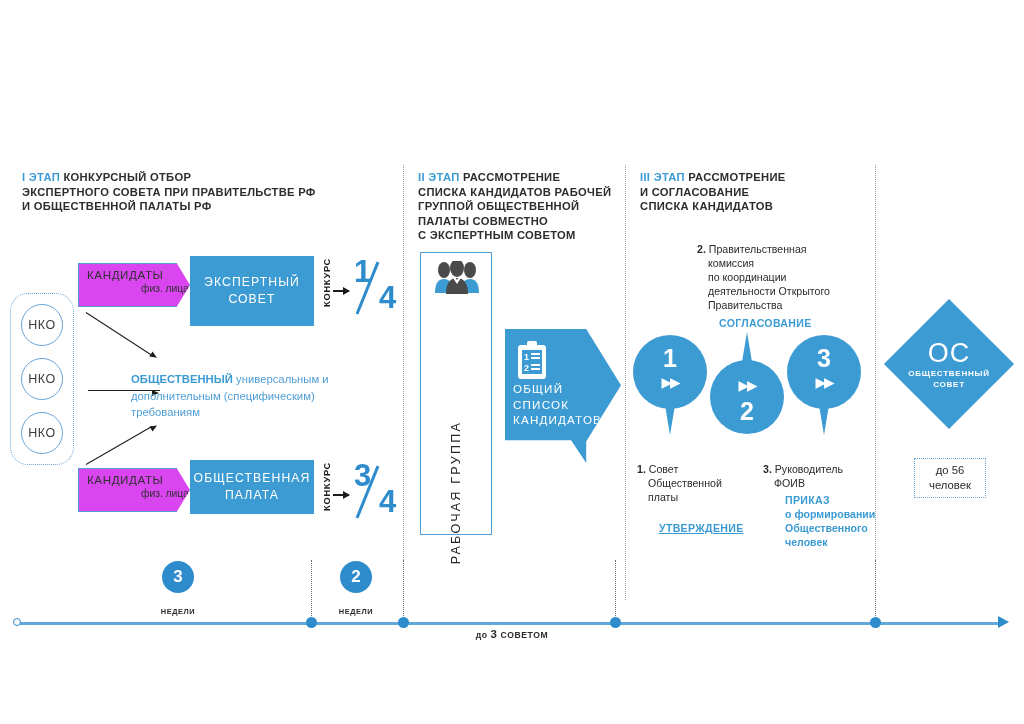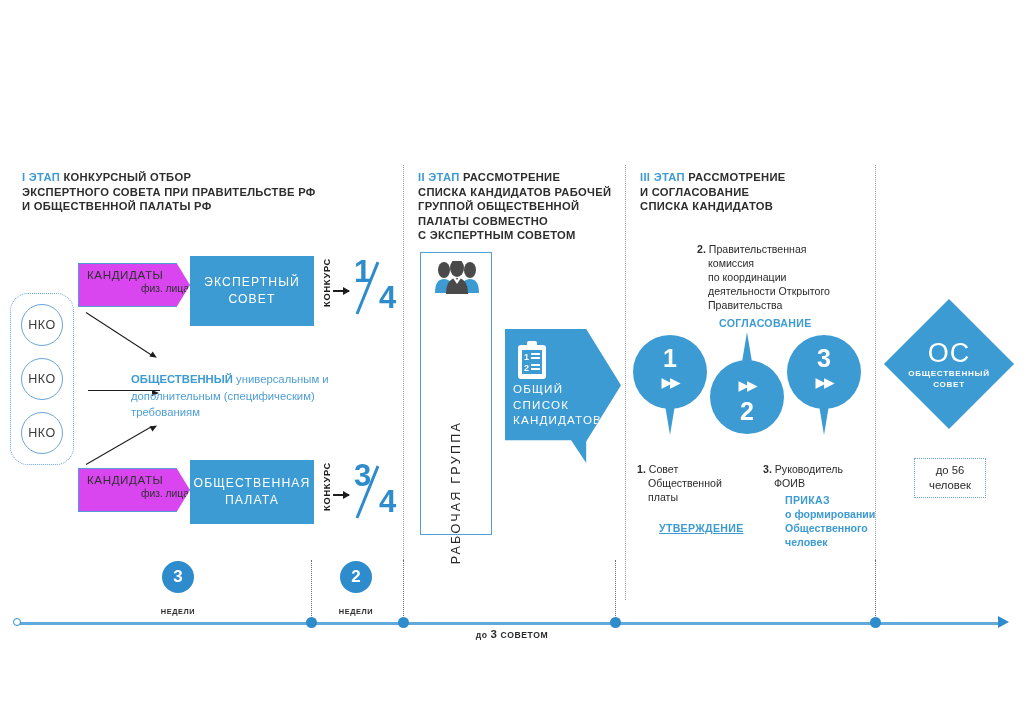--- a/index.html
+++ b/index.html
@@ -452,21 +452,21 @@
     <div class="l1">КАНДИДАТЫ</div>
     <div class="l2">физ. лица</div>
   </div>
   <div class="cand-banner" style="left:78px; top:468px;">
     <div class="l1">КАНДИДАТЫ</div>
     <div class="l2">физ. лица</div>
   </div>
 
   <div class="blue-box" style="left:190px; top:256px; width:124px; height:70px;">ЭКСПЕРТНЫЙ
 СОВЕТ</div>
-  <div class="blue-box" style="left:190px; top:460px; width:124px; height:64px;">ОБЩЕСТВЕННАЯ
+  <div class="blue-box" style="left:190px; top:460px; width:124px; height:54px;">ОБЩЕСТВЕННАЯ
 ПАЛАТА</div>
 
   <div class="vert-label" style="left:322px; top:258px;">КОНКУРС</div>
   <div class="mini-arrow" style="left:333px; top:290px;"></div>
   <div class="fraction" style="left:352px; top:258px;">
     <span class="num">1</span>
     <span class="slash"></span>
     <span class="den">4</span>
   </div>
 

